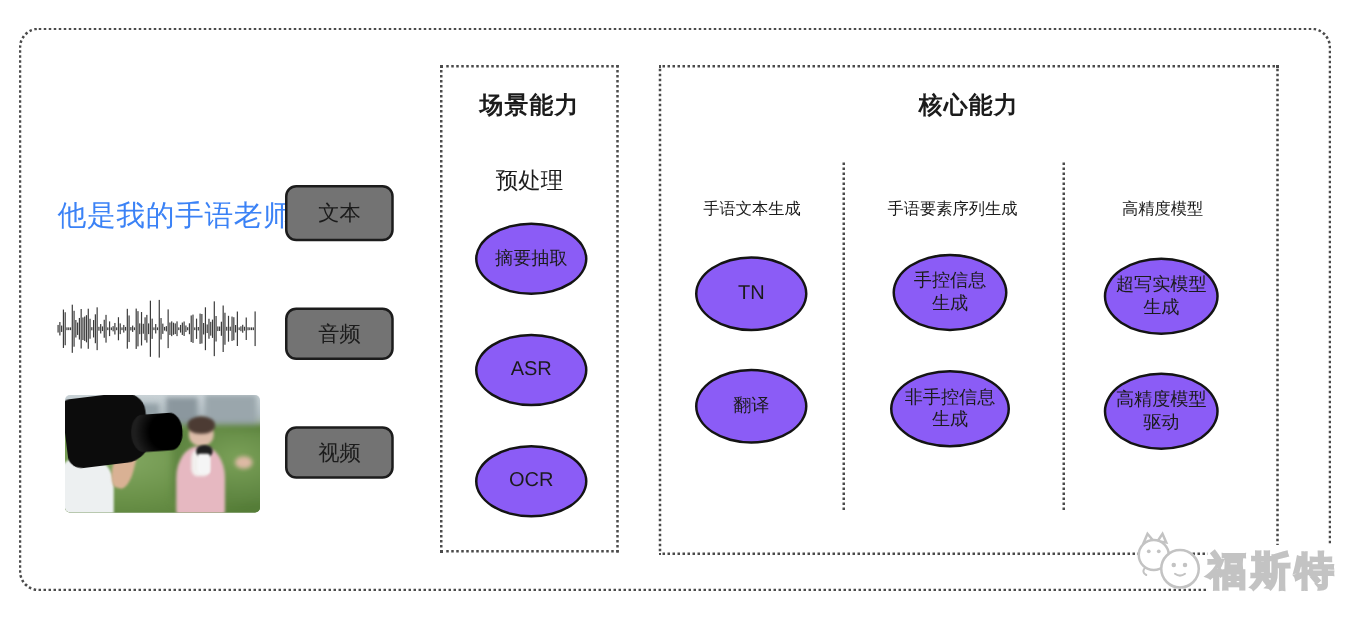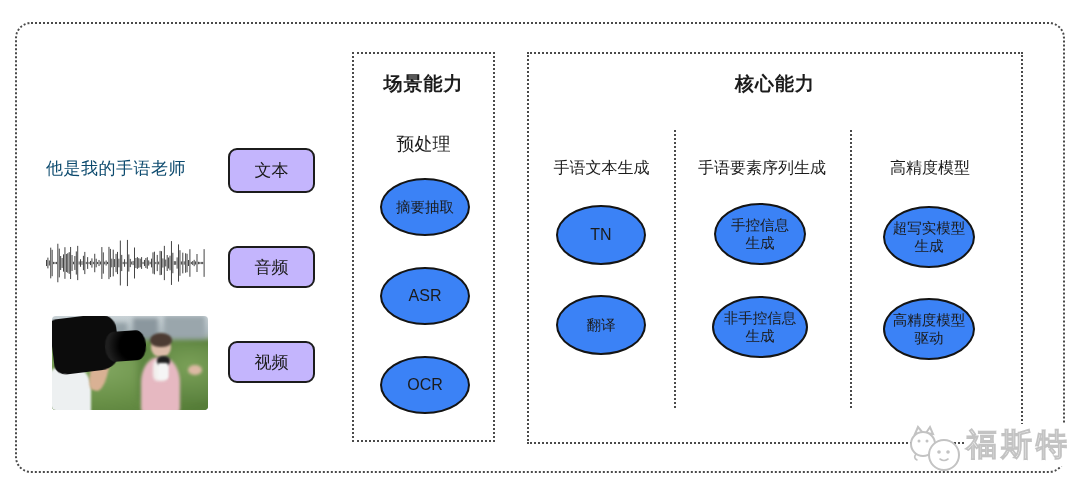--- a/index.html
+++ b/index.html
@@ -18,27 +18,27 @@
     border: 2px dotted #4a4a4a;
     border-radius: 16px;
   }
   
   .input-heading {
     position: absolute; left: 216px; top: 106px;
     width: 120px; font-size: 19px; font-weight: 700; letter-spacing: 0.5px;
   }
   .input-sentence {
     position: absolute; left: 46px; top: 157px;
-    font-size: 17px; color: #0c4a6e; letter-spacing: 0.5px;
+    font-size: 23px; color: #3b82f6; letter-spacing: 0.5px;
   }
   .io-box {
     position: absolute; left: 228px; width: 87px;
     border: 2px solid #1c1c1c; border-radius: 9px;
     display: flex; align-items: center; justify-content: center;
-    font-size: 17px; background: #c4b5fd;
+    font-size: 17px; background: #737373;
   }
   .io-box.b1 { top: 148px; height: 45px; }
   .io-box.b2 { top: 246px; height: 42px; }
   .io-box.b3 { top: 341px; height: 42px; }
   .waveform { position: absolute; left: 44px; top: 231px; width: 163px; height: 64px; }
   .waveform svg { width: 100%; height: 100%; display: block; }
   
   .photo {
     position: absolute; left: 52px; top: 316px; width: 156px; height: 94px;
     border-radius: 4px; overflow: hidden;
@@ -84,33 +84,33 @@
     position: absolute; top: 17px; left: 0; width: 100%;
     text-align: center; font-size: 19px; font-weight: 700; letter-spacing: 1px;
   }
   .scene-sub { position: absolute; top: 78px; left: 0; width: 100%;
     text-align: center; font-size: 18px; }
   .ellipse {
     position: absolute;
     border: 2.5px solid #141414; border-radius: 50%;
     display: flex; align-items: center; justify-content: center;
     text-align: center; font-size: 14.5px; line-height: 1.25;
-    white-space: pre-line; background: #3b82f6; color: #1b1b1b;
+    white-space: pre-line; background: #8b5cf6; color: #1b1b1b;
   }
   .sep { position: absolute; top: 76px; height: 278px; width: 0;
     border-left: 2px dotted #4a4a4a; }
-  .col-header { position: absolute; top: 104px; font-size: 16px; text-align: center; }
+  .col-header { position: absolute; top: 104px; font-size: 13px; text-align: center; }
   
   .wm { position: absolute; left: 906px; top: 424px; display: flex;
     align-items: flex-start; z-index: 5; }
   .wm-icon { width: 56px; height: 50px; }
   .wm-text {
-    font-size: 31px; font-weight: 400; letter-spacing: 4px;
+    font-size: 31px; font-weight: 700; letter-spacing: 4px;
     color: #ffffff; -webkit-text-stroke: 1.8px #c3c3c3;
-    text-shadow: 0 0 1px #d8d8d8; margin-left: 4px; 
+    text-shadow: 0 0 1px #d8d8d8; margin-left: 4px; margin-top: 12px;
     background: #fff;
   }
 </style>
 </head>
 <body>
 
 <div class="canvas">
 
   <div class="outer-border"></div>
 

